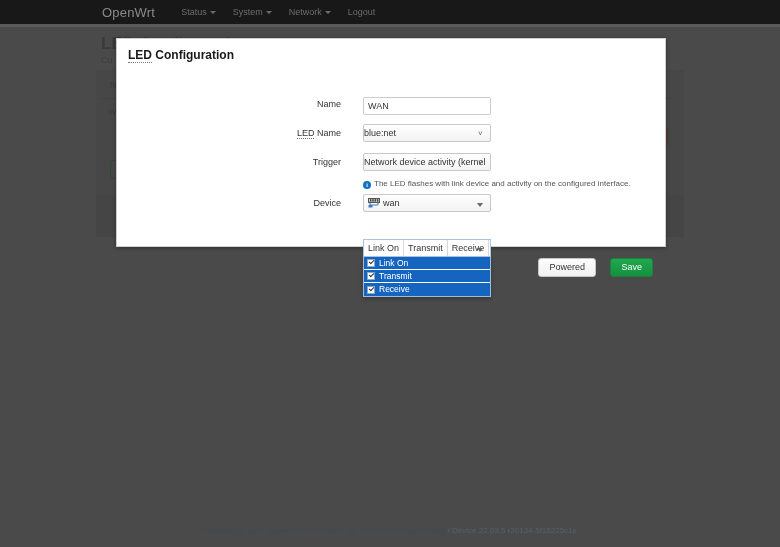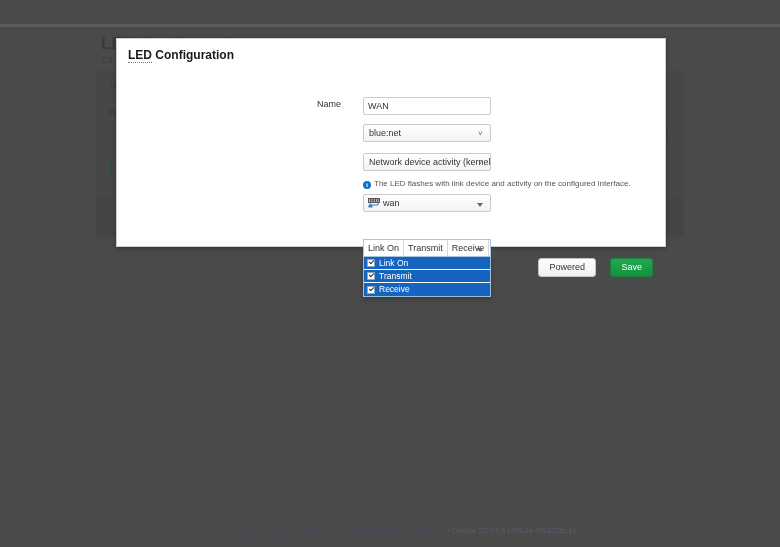--- a/index.html
+++ b/index.html
@@ -179,21 +179,20 @@
   }
   .selbox {
     position: relative;
     width: 128px; height: 18px;
     border: 1px solid #c9c9c9;
     border-radius: 2px;
     background: linear-gradient(#ffffff,#f3f3f3);
     font-size: 9px;
     color: #333;
     line-height: 17px;
-    padding-left: 5px;
     padding-right: 16px;
     white-space: nowrap;
     overflow: hidden;
   }
   .chev {
     position: absolute;
     right: 5px; top: 6px;
     width: 7px; height: 5px;
     color: #666;
     font-size: 8px;
@@ -322,20 +321,39 @@
     background: linear-gradient(#21a84f,#13913f);
     color: #fff;
     text-align: right;
   }
 </style>
 </head>
 <body>
 
 <div id="root">
 
+  <div class="navbar">
+    <span class="brand">OpenWrt</span>
+
+    <span class="navitem">
+      <span>Status</span><span class="caret-nav"></span>
+    </span>
+
+    <span class="navitem">
+      <span>System</span><span class="caret-nav"></span>
+    </span>
+
+    <span class="navitem">
+      <span>Network</span><span class="caret-nav"></span>
+    </span>
+
+    <span class="navitem">
+      <span>Logout</span>
+    </span>
+  </div>
   <div class="nav-underline"></div>
 
   <div class="page-dim">
     <div class="bg-title">LED Configuration</div>
     <div class="bg-sub">Cu</div>
 
     <div class="bg-panel"></div>
     <div class="bg-label" style="left:110px; top:53px;">N</div>
     <div class="bg-hr" style="top:71px;"></div>
     <div class="bg-label" style="left:108px; top:80px;">W</div>
@@ -349,42 +367,45 @@
     <div class="modal-title"><span class="abbr">LED</span><span> Configuration</span></div>
 
     <div class="form-row" style="top:56px;">
       <div class="f-label">Name</div>
       <div class="f-ctrl" style="left:246px;">
         <input class="txtinput" type="text" value="WAN" style="">
       </div>
     </div>
 
     <div class="form-row" style="top:85px;">
+      <div class="f-label"><span class="abbr">LED</span><span> Name</span></div>
       <div class="f-ctrl" style="left:246px;">
         <div class="selbox">
           <span>blue:net</span>
           <span class="chev">˅</span>
         </div>
       </div>
     </div>
 
     <div class="form-row" style="top:114px;">
+      <div class="f-label">Trigger</div>
       <div class="f-ctrl" style="left:246px;border-radius:9px;">
         <div class="selbox">
           <span>Network device activity (kernel</span>
           <span class="chev">˅</span>
         </div>
       </div>
     </div>
 
     <div class="helptext" style="left:246px; top:140px;">
       <span class="info-ic">i</span><span>The LED flashes with link device and activity on the configured interface.</span>
     </div>
 
     <div class="form-row" style="top:155px;">
+      <div class="f-label">Device</div>
       <div class="f-ctrl" style="left:246px;">
         <div class="selbox" style="padding-left:4px;">
           <span class="dev-ic">
             <svg width="12" height="10" viewBox="0 0 12 10">
               <rect x="0.5" y="0.5" width="11" height="4" fill="#c7c7c7" stroke="#555" stroke-width="1"></rect>
               <rect x="2" y="1.2" width="1.4" height="2.4" fill="#444"></rect>
               <rect x="4.3" y="1.2" width="1.4" height="2.4" fill="#444"></rect>
               <rect x="6.6" y="1.2" width="1.4" height="2.4" fill="#444"></rect>
               <rect x="8.9" y="1.2" width="1.4" height="2.4" fill="#444"></rect>
               <path d="M2 5 L2 7 L10 7 L10 5" fill="none" stroke="#3b7dbd" stroke-width="1"></path>

